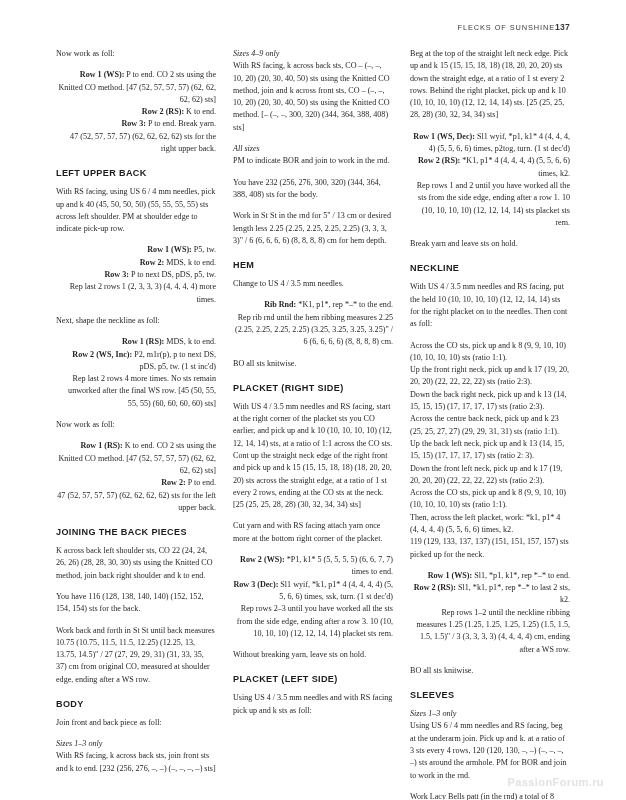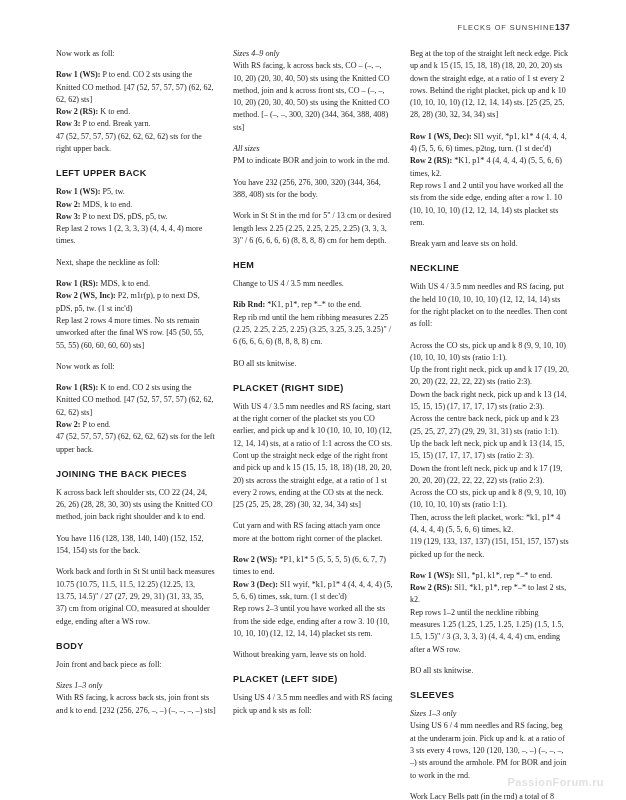--- a/index.html
+++ b/index.html
@@ -77,21 +77,21 @@
     text-transform: uppercase;
   }
 
   p.para {
     font-size: 8.1px;
     line-height: 1.52;
     margin: 0 0 9px 0;
     color: #231f20;
     text-align: left;
   }
-  p.para.tight { margin-bottom: 0; }
+  p.para.tight { margin-bottom: 0; text-align: right; }
 
   .blk {
     margin: 0 0 9px 0;
   }
   .blk p.para { margin-bottom: 0; }
 
   .lbl { font-weight: 700; }
 
   .sizehead {
     font-size: 8.1px;
@@ -127,20 +127,21 @@
   <div class="columns" id="columns-root">
       <div class="col">
         <p class="para">Now work as foll:</p>
         <div class="blk">
           <p class="para tight"><span class="lbl">Row 1 (WS):</span><span> P to end. CO 2 sts using the Knitted CO method. [47 (52, 57, 57, 57) (62, 62, 62, 62) sts]</span></p>
           <p class="para tight"><span class="lbl">Row 2 (RS):</span><span> K to end.</span></p>
           <p class="para tight"><span class="lbl">Row 3:</span><span> P to end. Break yarn.</span></p>
           <p class="para tight"><span>47 (52, 57, 57, 57) (62, 62, 62, 62) sts for the right upper back.</span></p>
         </div>
         <div class="h2">LEFT UPPER BACK</div>
+        <p class="para">With RS facing, using US 6 / 4 mm needles, pick up and k 40 (45, 50, 50, 50) (55, 55, 55, 55) sts across left shoulder. PM at shoulder edge to indicate pick-up row.</p>
         <div class="blk">
           <p class="para tight"><span class="lbl">Row 1 (WS):</span><span> P5, tw.</span></p>
           <p class="para tight"><span class="lbl">Row 2:</span><span> MDS, k to end.</span></p>
           <p class="para tight"><span class="lbl">Row 3:</span><span> P to next DS, pDS, p5, tw.</span></p>
           <p class="para tight"><span>Rep last 2 rows 1 (2, 3, 3, 3) (4, 4, 4, 4) more times.</span></p>
         </div>
         <p class="para">Next, shape the neckline as foll:</p>
         <div class="blk">
           <p class="para tight"><span class="lbl">Row 1 (RS):</span><span> MDS, k to end.</span></p>
           <p class="para tight"><span class="lbl">Row 2 (WS, Inc):</span><span> P2, m1r(p), p to next DS, pDS, p5, tw. (1 st inc'd)</span></p>

